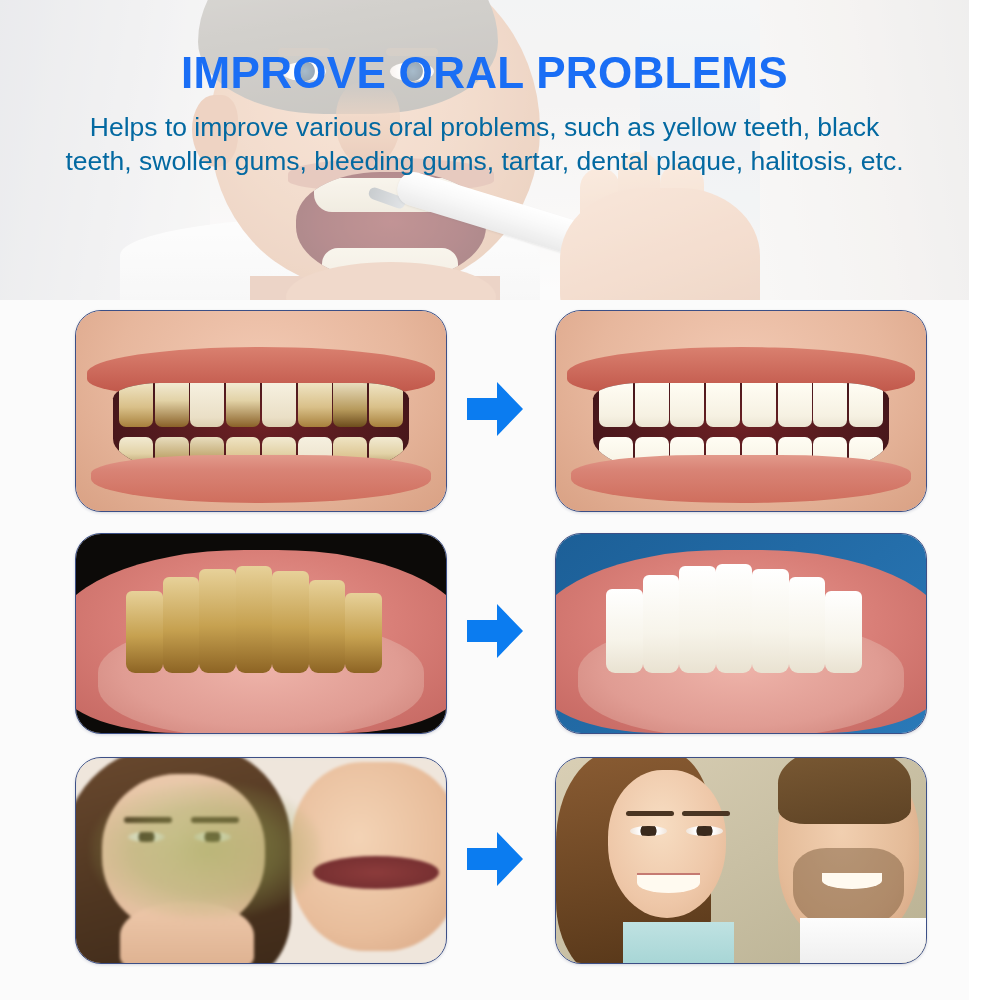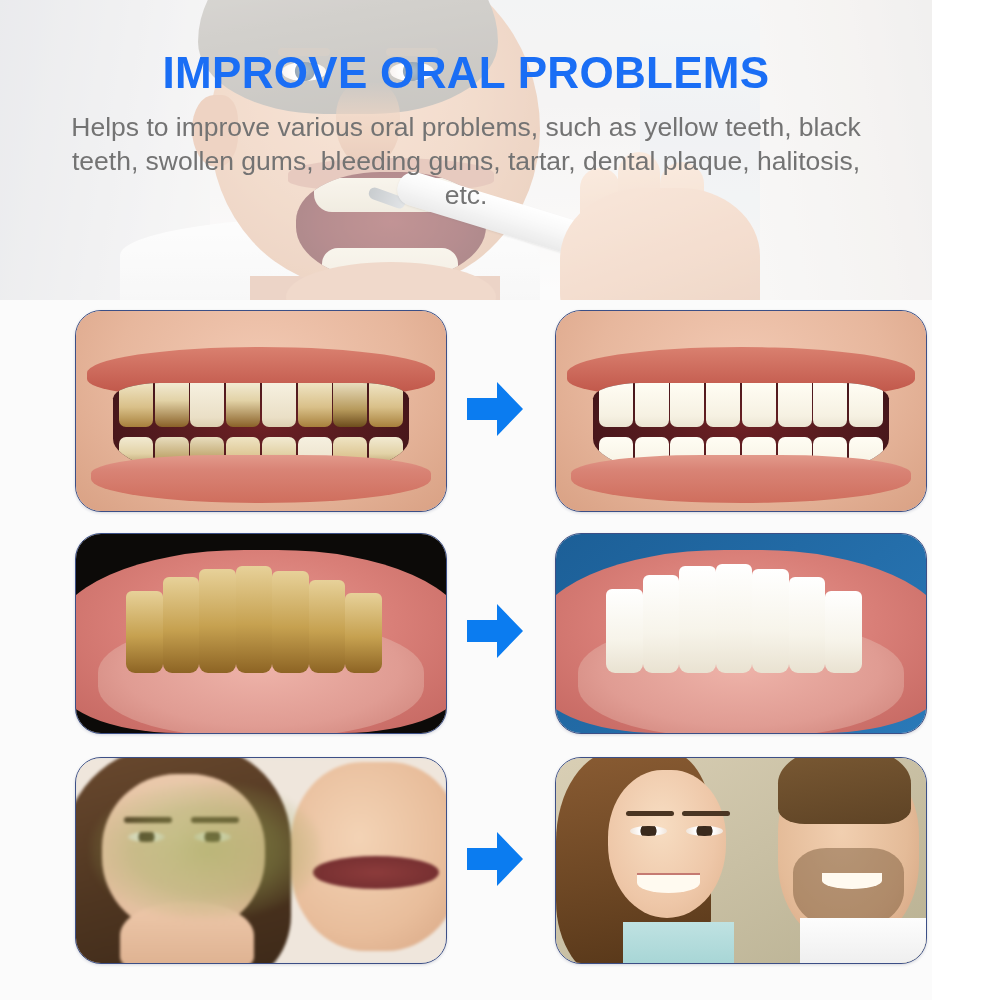--- a/index.html
+++ b/index.html
@@ -8,20 +8,21 @@
     padding: 0;
     background: #ffffff;
   }
   .page {
     position: relative;
     width: 932px;
     height: 1000px;
     overflow: hidden;
     background: #fbfbfb;
     font-family: "Liberation Sans", sans-serif;
+    padding-left: 37px;
   }
 
   
   .hero {
     position: absolute;
     left: 0; top: 0;
     width: 1000px; height: 300px;
     overflow: hidden;
     background: linear-gradient(180deg, #e9eaec 0%, #eceaea 30%, #f4f2f1 70%, #fafafa 100%);
   }
@@ -153,21 +154,21 @@
     color: #1a6ef5;
     font-family: "Liberation Sans", sans-serif;
   }
   .subline {
     position: absolute;
     left: 58px; right: 58px; top: 110px;
     z-index: 20;
     text-align: center;
     font-size: 26.5px;
     line-height: 34px;
-    color: #737373;
+    color: #0369a1;
     font-family: "Liberation Sans", sans-serif;
   }
 
   
   .grid {
     position: absolute;
     left: 0; top: 0; width: 1000px; height: 1000px;
     z-index: 30;
   }
   .card {

